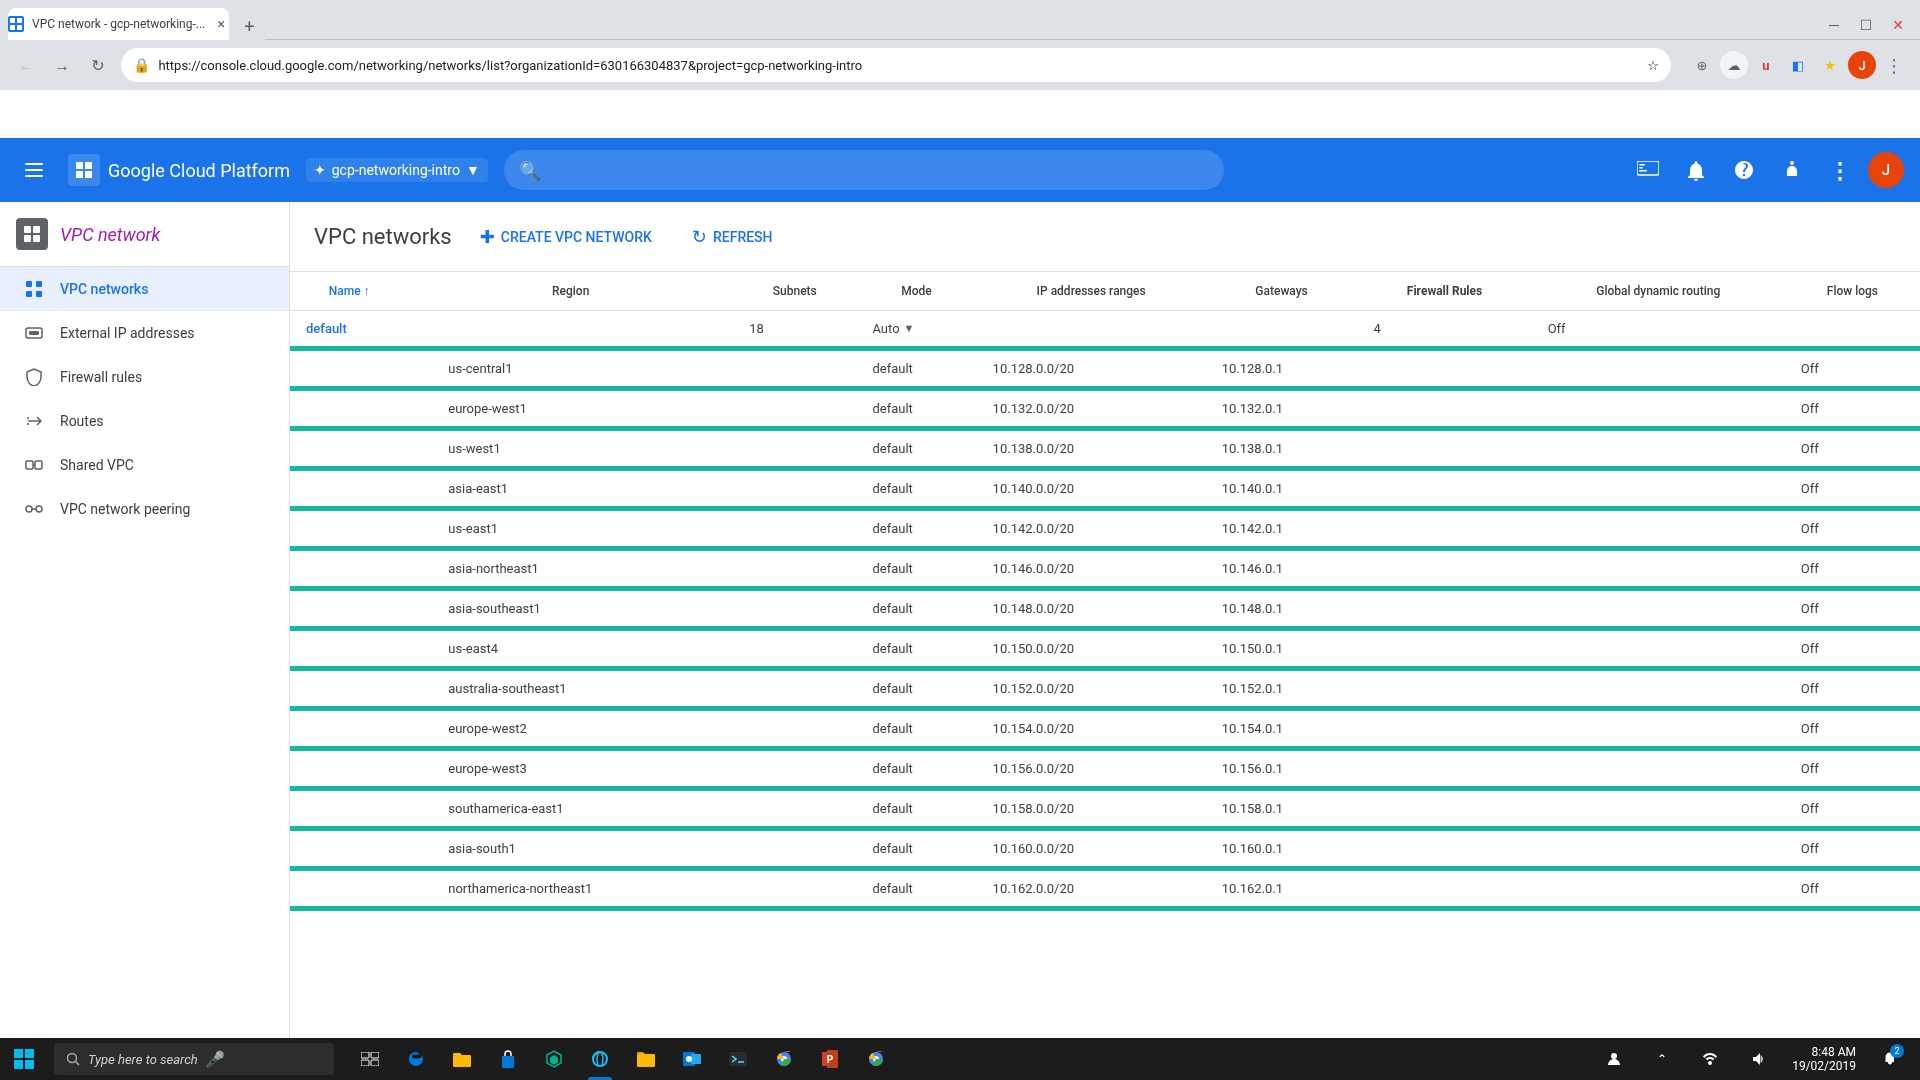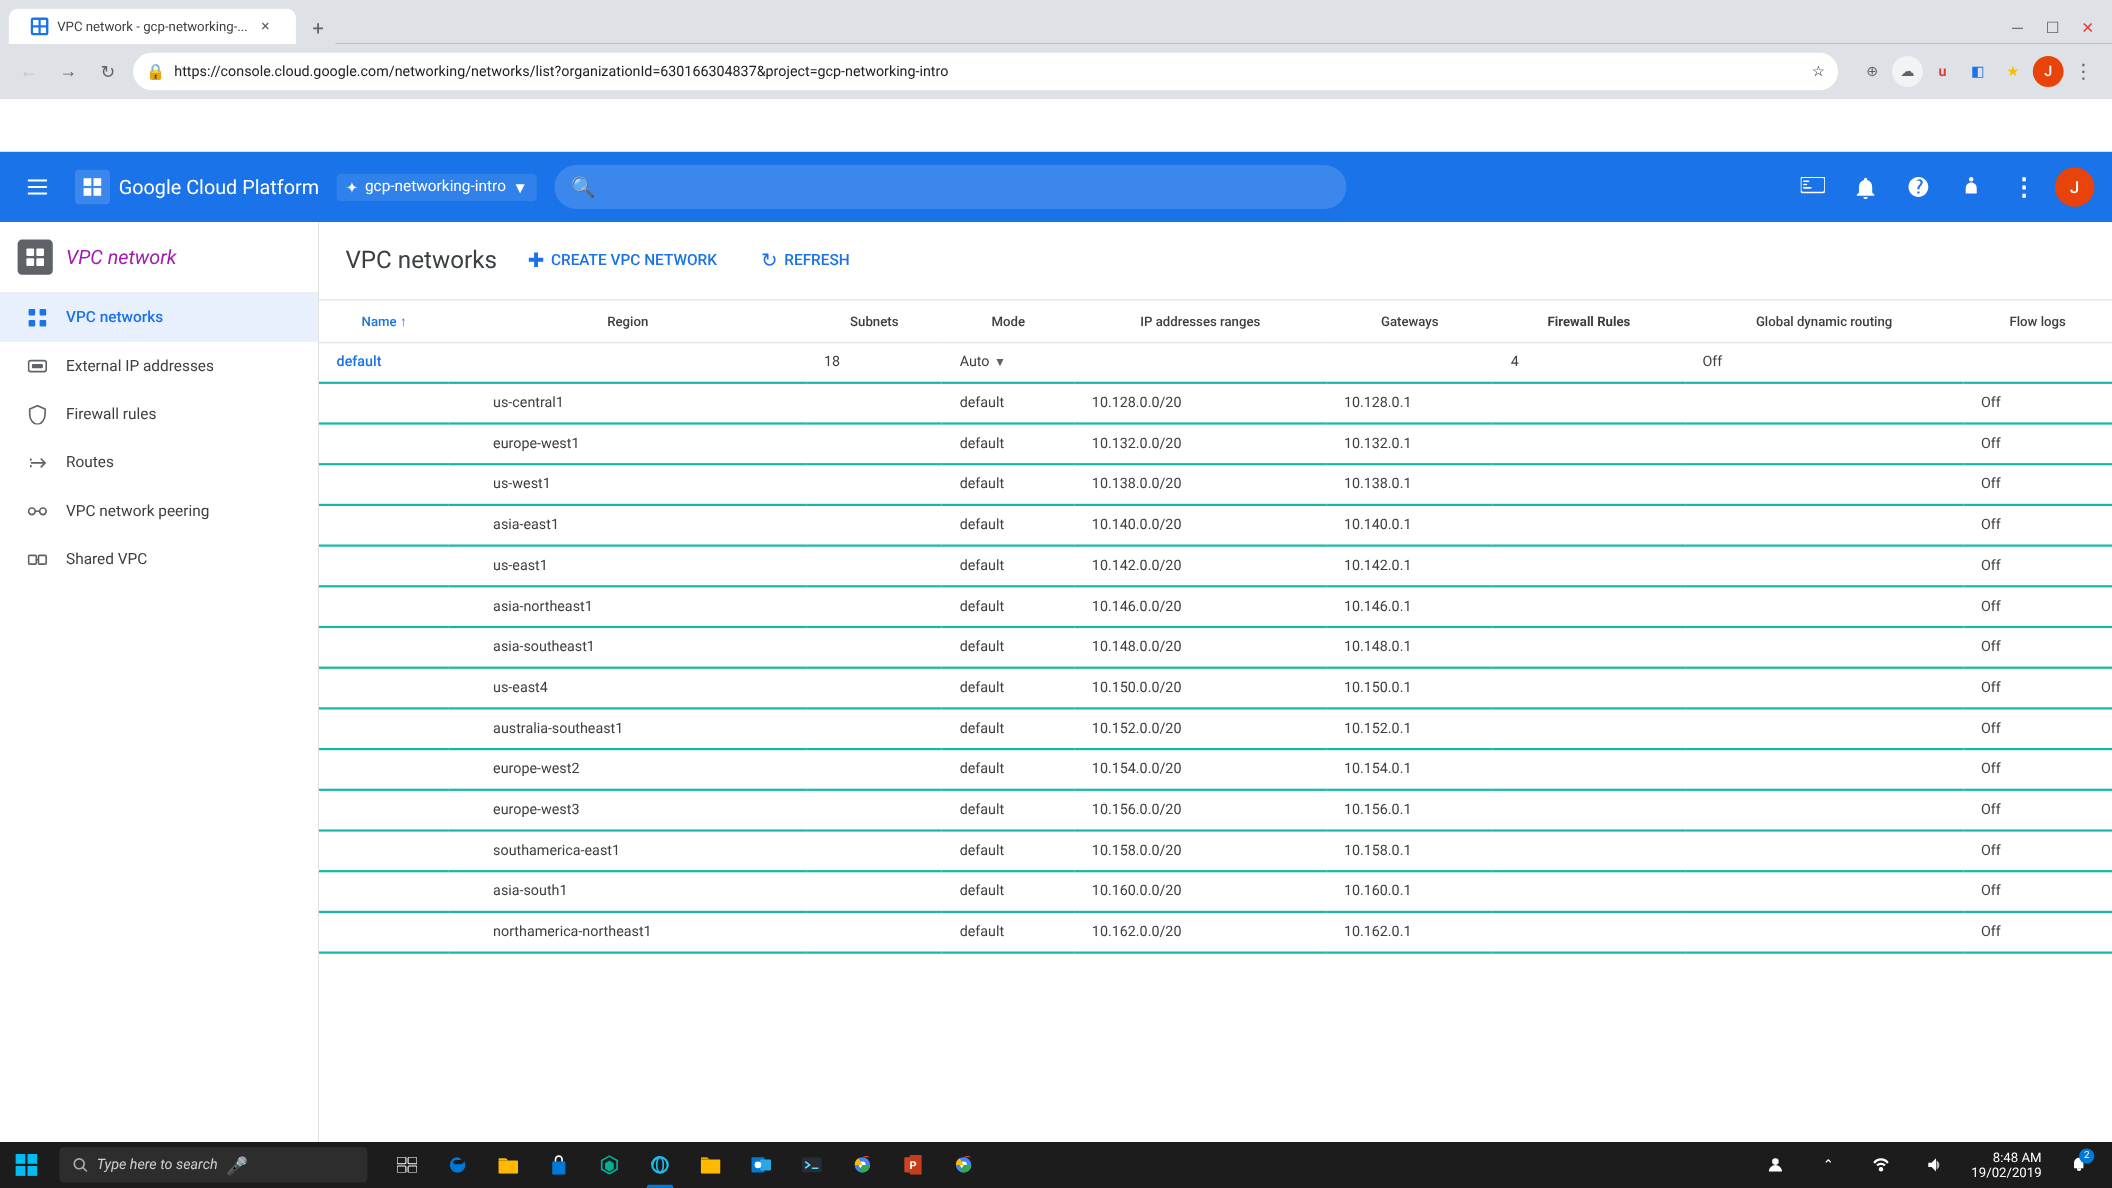--- a/index.html
+++ b/index.html
@@ -1,21 +1,21 @@
 <!DOCTYPE html>
 <html><head>
   <meta charset="utf-8">
   <style>
     * { margin: 0; padding: 0; box-sizing: border-box; }
     body { font-family: 'Roboto', Arial, sans-serif; font-size: 13px; background: #fff; width: 1920px; height: 1080px; overflow: hidden; }
 
     
     .browser-chrome { background: #dee1e6; height: 90px; }
     .tab-bar { display: flex; align-items: flex-end; padding: 8px 0 0 0; height: 40px; background: #dee1e6; }
-    .tab { display: flex; align-items: center; background: #fff; border-radius: 8px 8px 0 0; padding: 0 20px; height: 32px; min-width: 220px; max-width: 280px; font-size: 12px; color: #3c4043; gap: 8px; position: relative; }
+    .tab { display: flex; align-items: center; background: #fff; border-radius: 8px 8px 0 0; padding: 0 0; height: 32px; min-width: 220px; max-width: 280px; font-size: 12px; color: #3c4043; gap: 8px; position: relative; }
     .tab .tab-favicon { width: 16px; height: 16px; background: #1a73e8; border-radius: 2px; display: flex; align-items: center; justify-content: center; flex-shrink: 0; }
     .tab .tab-title { flex: 1; overflow: hidden; text-overflow: ellipsis; white-space: nowrap; }
     .tab .tab-close { width: 16px; height: 16px; display: flex; align-items: center; justify-content: center; border-radius: 50%; cursor: pointer; color: #5f6368; font-size: 14px; }
     .tab-new { width: 32px; height: 28px; display: flex; align-items: center; justify-content: center; color: #5f6368; font-size: 18px; cursor: pointer; margin-left: 4px; }
 
     .address-bar-row { display: flex; align-items: center; padding: 4px 12px; gap: 8px; height: 50px; background: #dee1e6; }
     .nav-btn { width: 28px; height: 28px; display: flex; align-items: center; justify-content: center; border-radius: 50%; cursor: pointer; color: #5f6368; font-size: 16px; }
     .nav-btn.disabled { color: #bdc1c6; cursor: default; }
     .address-bar { flex: 1; display: flex; align-items: center; background: #fff; border-radius: 20px; padding: 4px 12px; gap: 8px; height: 36px; border: 1px solid #dfe1e5; }
     .address-bar .lock-icon { color: #5f6368; font-size: 14px; }
@@ -59,21 +59,21 @@
     .content-action-btn { display: flex; align-items: center; gap: 6px; color: #1a73e8; font-size: 14px; font-weight: 500; cursor: pointer; padding: 8px 12px; border-radius: 4px; }
     .content-action-btn .btn-icon { font-size: 18px; }
 
     
     .table-container { padding: 0; }
     table { width: 100%; border-collapse: collapse; }
     thead tr { border-bottom: 1px solid #e0e0e0; }
     thead th { padding: 12px 16px; text-align: center; font-size: 12px; font-weight: 500; color: #3c4043; white-space: nowrap; }
     thead th.sortable { cursor: pointer; }
     thead th.active-sort { color: #1a73e8; }
-    tbody tr { border-bottom: 2px solid #14b8a6; }
+    tbody tr { border-bottom: 5px solid #14b8a6; }
     tbody td { padding: 10px 16px; font-size: 13px; color: #3c4043; }
     tbody td.name-cell { color: #1a73e8; cursor: pointer; font-weight: 500; }
     tbody td.region-cell { color: #5f6368; padding-left: 40px; }
 
     
     .main-content::-webkit-scrollbar { width: 8px; }
     .main-content::-webkit-scrollbar-track { background: #f1f3f4; }
     .main-content::-webkit-scrollbar-thumb { background: #c0c0c0; border-radius: 4px; }
 
     
@@ -250,37 +250,37 @@
           <path d="M3 9h12M12 5l4 4-4 4" stroke="#5f6368" stroke-width="1.5" fill="none"></path>
           <path d="M3 5v2M3 11v2" stroke="#5f6368" stroke-width="1.5"></path>
         </svg>
       </div>
       <span>Routes</span>
     </div>
 
     <div class="sidebar-item">
       <div class="item-icon">
         <svg width="18" height="18" viewBox="0 0 18 18" fill="#5f6368">
+          <rect x="1" y="5" width="7" height="8" rx="1" fill="none" stroke="#5f6368" stroke-width="1.5"></rect>
+          <rect x="10" y="5" width="7" height="8" rx="1" fill="none" stroke="#5f6368" stroke-width="1.5"></rect>
+          <line x1="8" y1="9" x2="10" y2="9" stroke="#5f6368" stroke-width="1.5" stroke-dasharray="2,1"></line>
+        </svg>
+      </div>
+      <span>Shared VPC</span>
+    </div>
+
+    <div class="sidebar-item">
+      <div class="item-icon">
+        <svg width="18" height="18" viewBox="0 0 18 18" fill="#5f6368">
           <circle cx="4" cy="9" r="3" fill="none" stroke="#5f6368" stroke-width="1.5"></circle>
           <circle cx="14" cy="9" r="3" fill="none" stroke="#5f6368" stroke-width="1.5"></circle>
           <line x1="7" y1="9" x2="11" y2="9" stroke="#5f6368" stroke-width="1.5"></line>
         </svg>
       </div>
       <span>VPC network peering</span>
-    </div>
-
-    <div class="sidebar-item">
-      <div class="item-icon">
-        <svg width="18" height="18" viewBox="0 0 18 18" fill="#5f6368">
-          <rect x="1" y="5" width="7" height="8" rx="1" fill="none" stroke="#5f6368" stroke-width="1.5"></rect>
-          <rect x="10" y="5" width="7" height="8" rx="1" fill="none" stroke="#5f6368" stroke-width="1.5"></rect>
-          <line x1="8" y1="9" x2="10" y2="9" stroke="#5f6368" stroke-width="1.5" stroke-dasharray="2,1"></line>
-        </svg>
-      </div>
-      <span>Shared VPC</span>
     </div>
 
     <div style="position:absolute; bottom:50px; right:-18px; width:36px; height:36px; border-radius:50%; background:#fff; border:1px solid #e0e0e0; display:flex; align-items:center; justify-content:center; cursor:pointer; z-index:10;">
       <span style="color:#5f6368; font-size:14px;">‹</span>
     </div>
   </div>
 
   <div class="main-content">
     <div class="content-header">
       <h1 class="content-title">VPC networks</h1>

